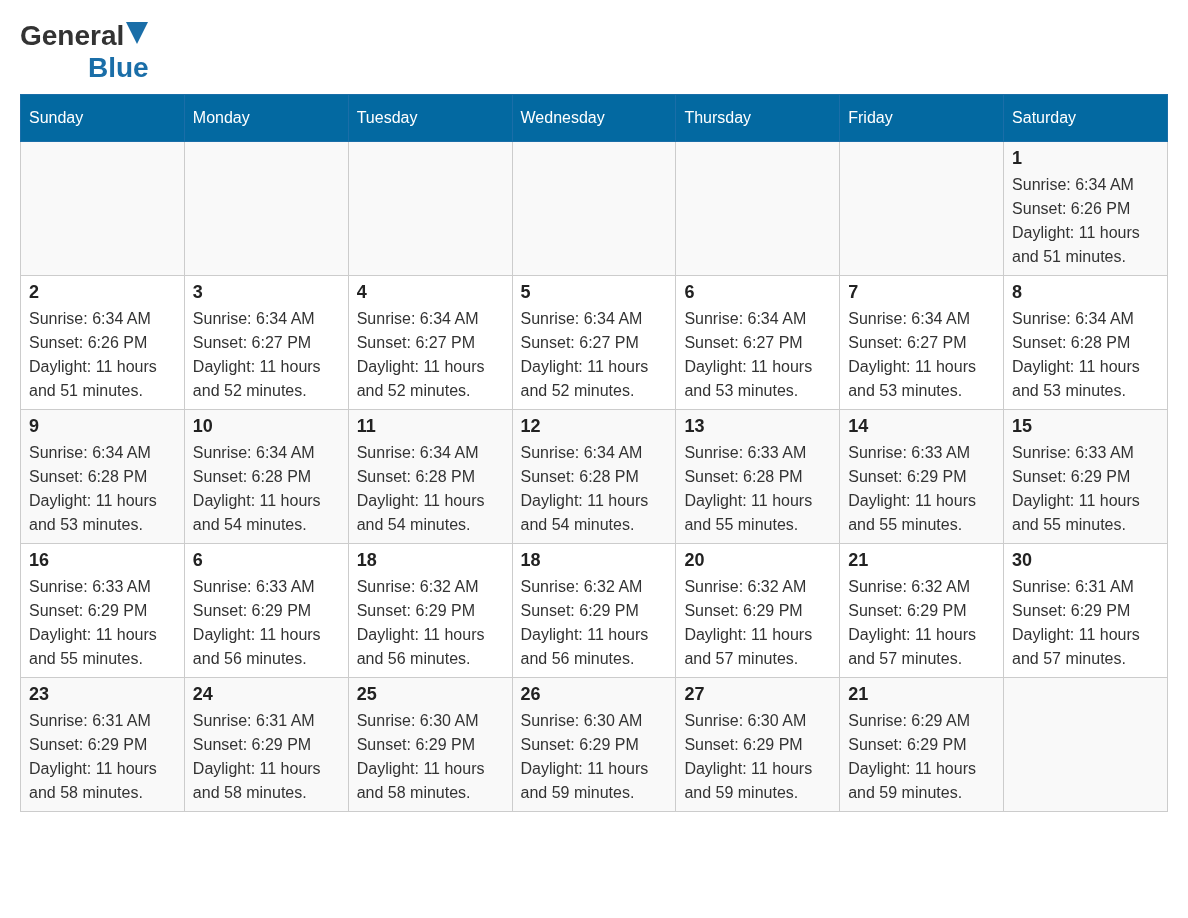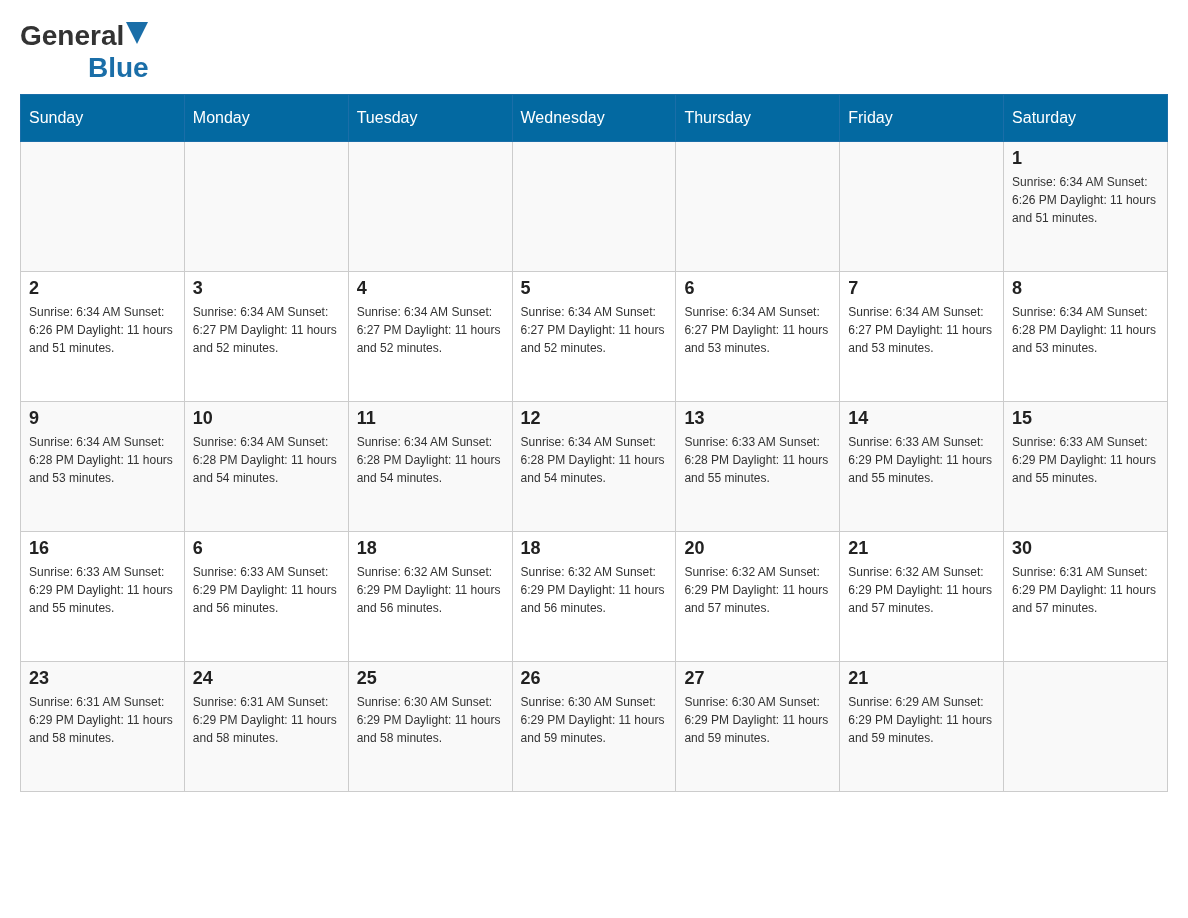--- a/index.html
+++ b/index.html
@@ -69,21 +69,21 @@
       background-color: #fff;
     }
     .day-number {
       font-size: 18px;
       font-weight: bold;
       color: #222;
       display: block;
       margin-bottom: 4px;
     }
     .day-info {
-      font-size: 12px;
+      font-size: 16px;
       color: #333;
       line-height: 1.5;
     }
     .empty-cell {
       background-color: #f9f9f9;
     }
     .logo-img {
       display: flex;
       flex-direction: column;
     }

